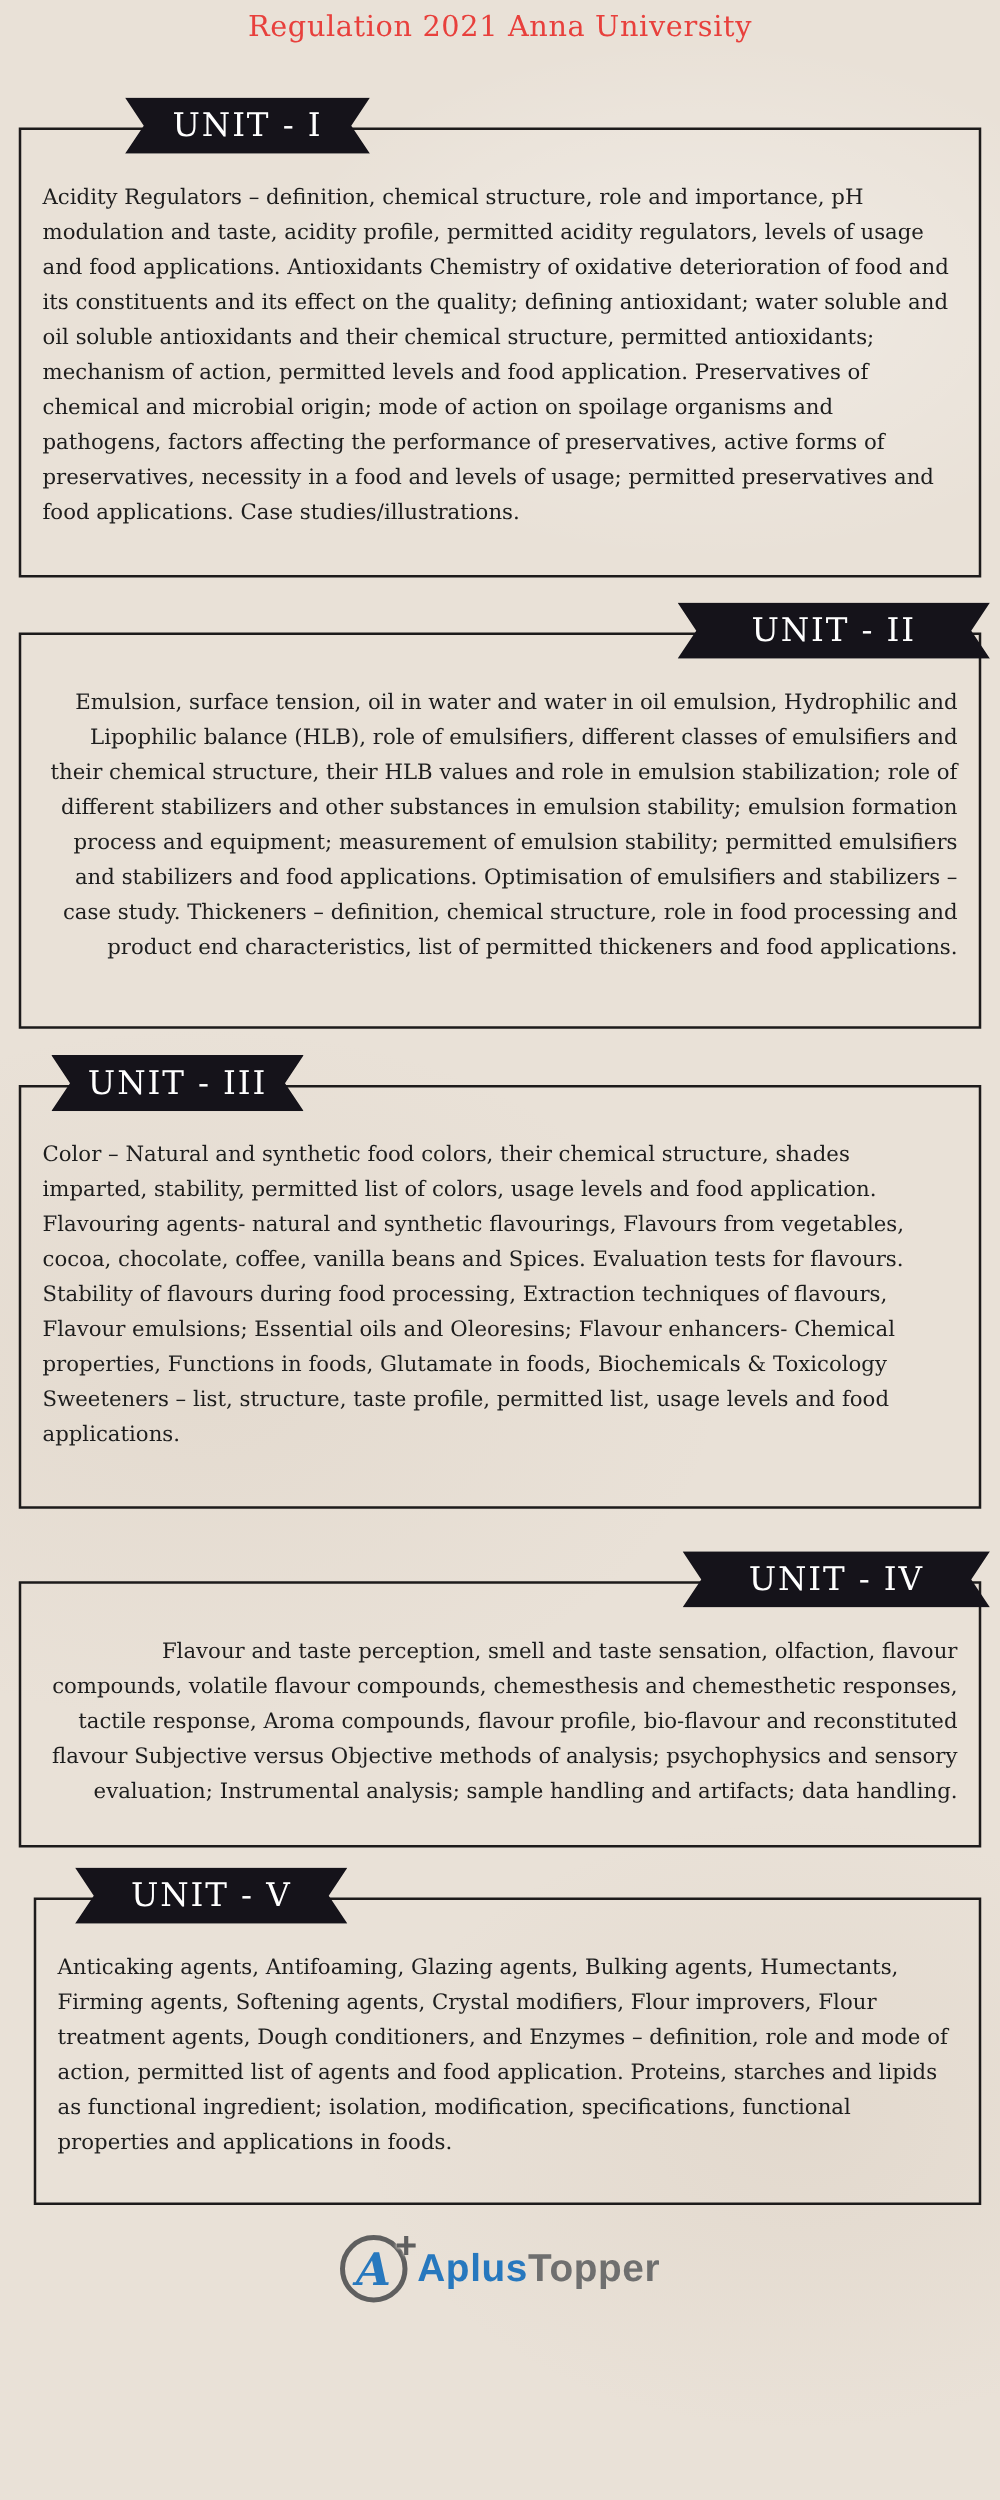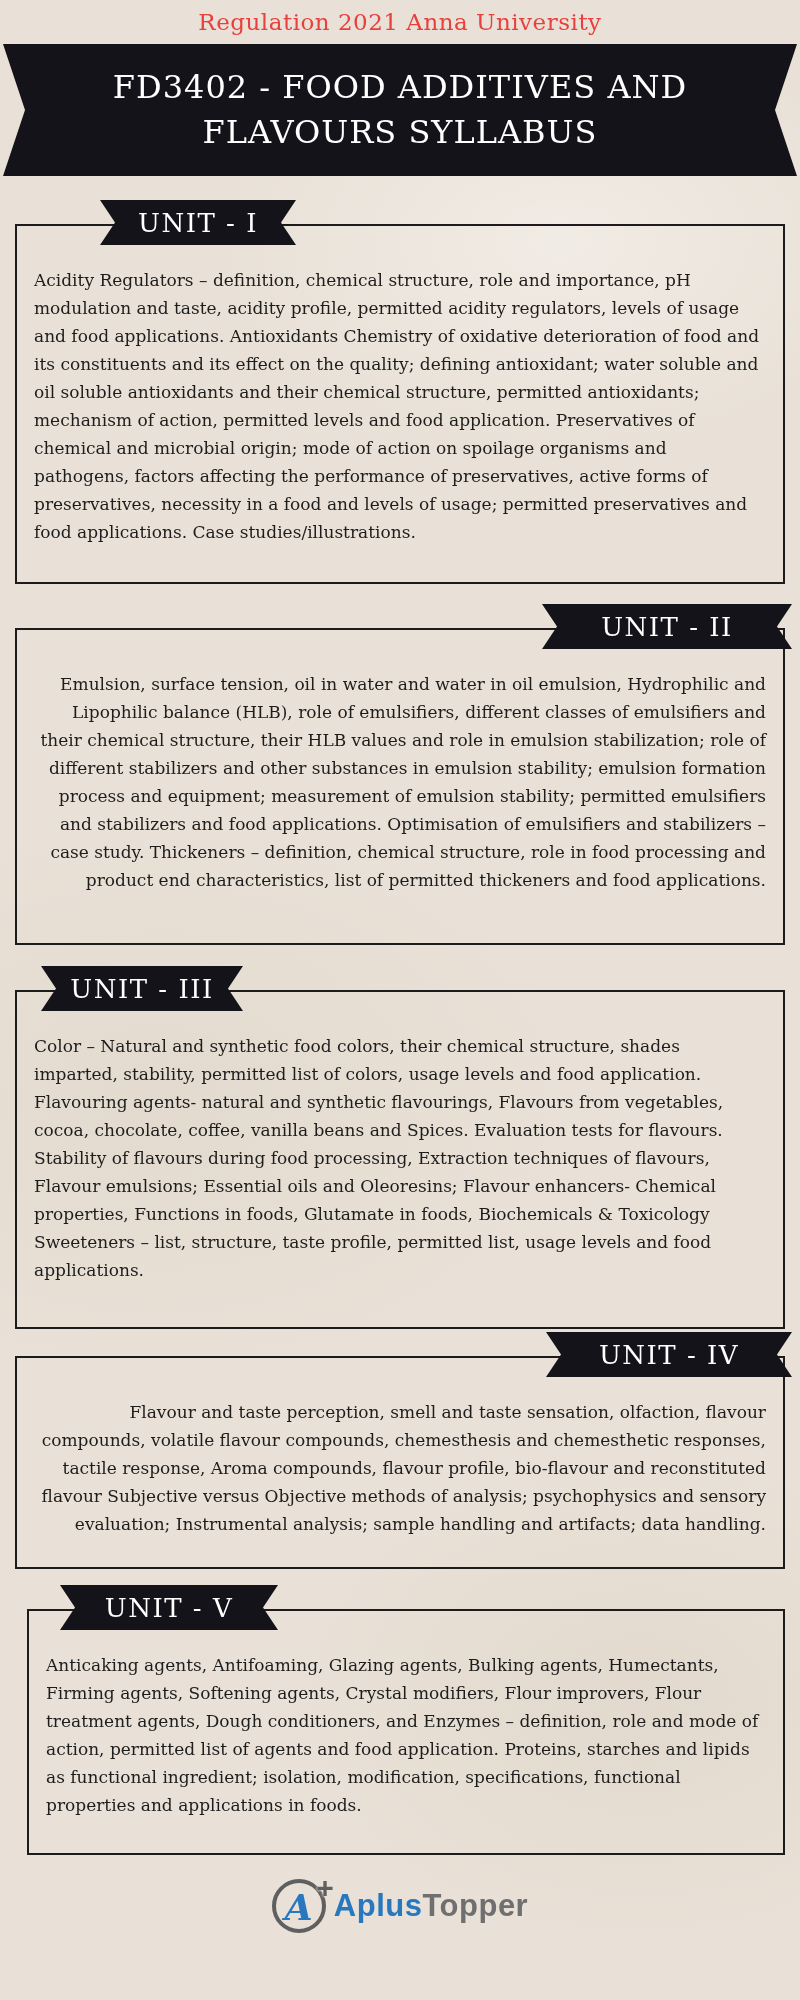--- a/index.html
+++ b/index.html
@@ -16,21 +16,21 @@
     width: 800px;
     height: 2000px;
     background:
       radial-gradient(ellipse 500px 300px at 70% 12%, rgba(255,255,255,0.35), rgba(255,255,255,0) 70%),
       radial-gradient(ellipse 600px 400px at 20% 55%, rgba(188,170,150,0.12), rgba(188,170,150,0) 70%),
       radial-gradient(ellipse 500px 350px at 80% 85%, rgba(188,170,150,0.14), rgba(188,170,150,0) 70%),
       #e9e1d7;
   }
   .eyebrow {
     padding-top: 9px;
-    height: 44px;
+    height: 54px;
     box-sizing: border-box;
     text-align: center;
     font-size: 23px;
     font-weight: 500;
     color: #e8403c;
     letter-spacing: 0.5px;
   }
   .banner {
     margin: 0 3px;
     height: 132px;
@@ -84,21 +84,21 @@
   .ta-left  { text-align: left; }
   .ta-right { text-align: right; }
   .mh1 { min-height: 360px; }
   .mh2 { min-height: 317px; }
   .mh3 { min-height: 339px; }
   .mh4 { min-height: 213px; }
   .mh5 { min-height: 246px; }
   .mt1 { margin-top: 48px; }
   .mt2 { margin-top: 44px; }
   .mt3 { margin-top: 45px; }
-  .mt4 { margin-top: 27px; }
+  .mt4 { margin-top: 58px; }
   .mt5 { margin-top: 40px; padding-left: 12px; }
   .footer {
     margin-top: 20px;
     display: flex;
     align-items: center;
     justify-content: center;
     gap: 8px;
     height: 62px;
   }
   .logo-circle {
@@ -138,24 +138,20 @@
   .brand-blue { color: #2778be; }
   .brand-gray { color: #6f6f6f; }
 </style>
 </head>
 <body>
 
 <div class="page">
 
   <div class="eyebrow">Regulation 2021 Anna University</div>
 
-  <div class="banner">
-    <div>FD3402 - FOOD ADDITIVES AND</div>
-    <div>FLAVOURS SYLLABUS</div>
-  </div>
 
   <section class="unit mt1">
     <div class="unit-box mh1">
       <div class="badge b1">UNIT - I</div>
       <p class="unit-text ta-left">Acidity Regulators – definition, chemical structure, role and importance, pH modulation and taste, acidity profile, permitted acidity regulators, levels of usage and food applications. Antioxidants Chemistry of oxidative deterioration of food and its constituents and its effect on the quality; defining antioxidant; water soluble and oil soluble antioxidants and their chemical structure, permitted antioxidants; mechanism of action, permitted levels and food application. Preservatives of chemical and microbial origin; mode of action on spoilage organisms and pathogens, factors affecting the performance of preservatives, active forms of preservatives, necessity in a food and levels of usage; permitted preservatives and food applications. Case studies/illustrations.</p>
     </div>
   </section>
 
   <section class="unit mt2">
     <div class="unit-box mh2">

